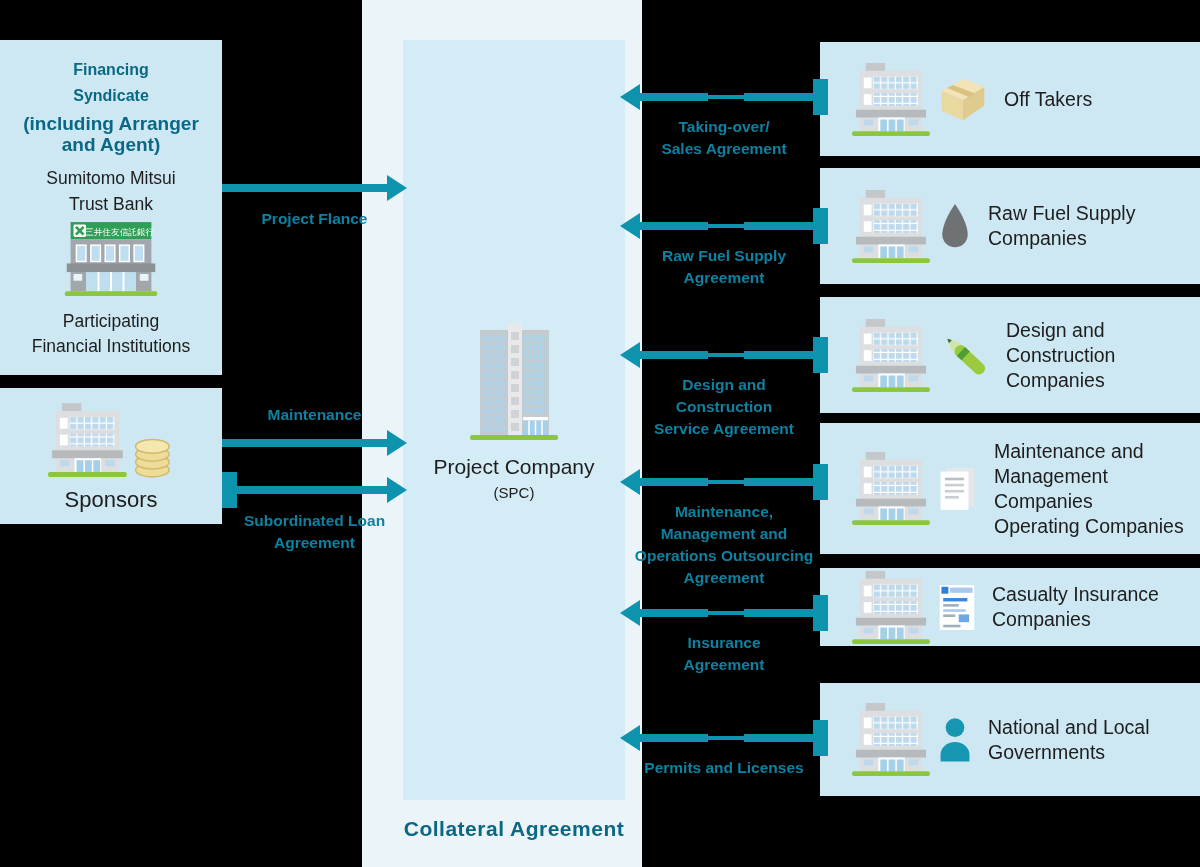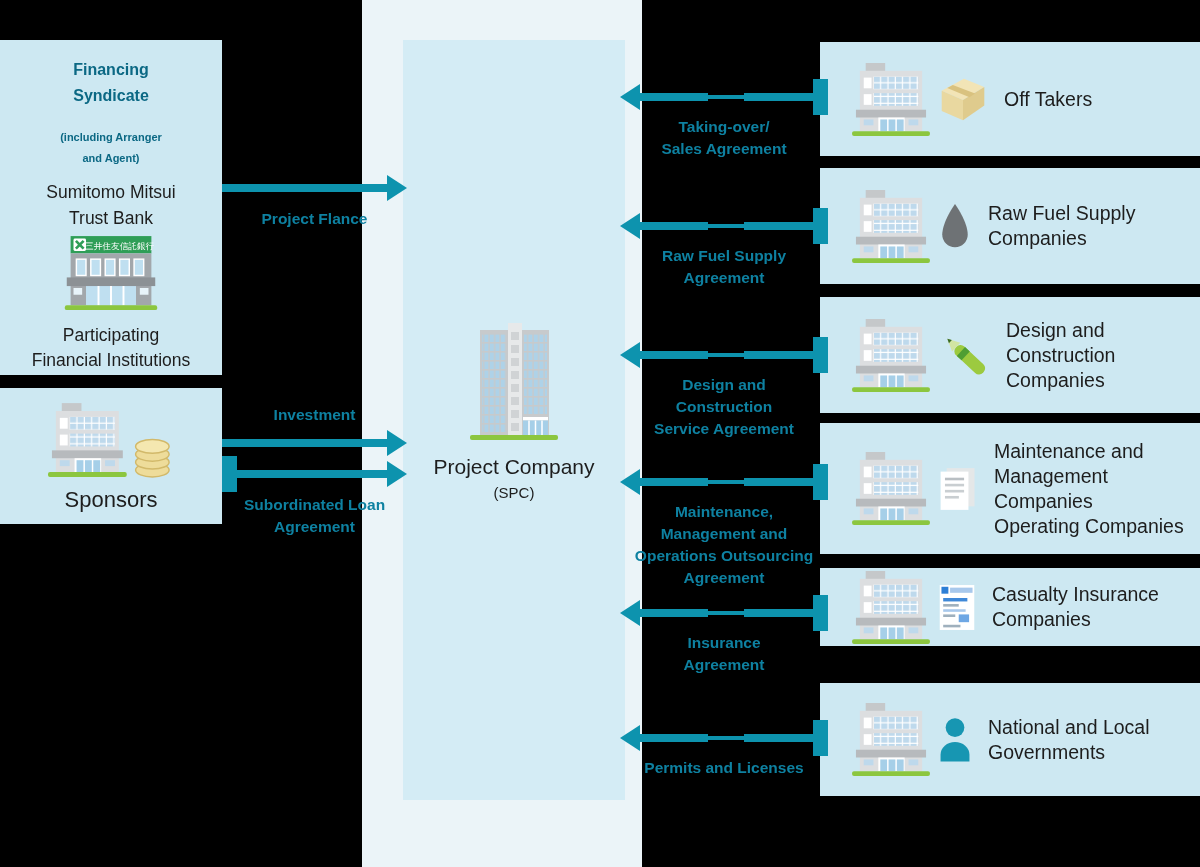--- a/index.html
+++ b/index.html
@@ -19,21 +19,21 @@
   .inner{position:absolute;left:403px;top:40px;width:222px;height:760px;background:var(--innerbg);
          display:flex;flex-direction:column;align-items:center;justify-content:center;padding-bottom:22px;box-sizing:border-box;}
   .pc-name{margin-top:14px;font-size:21px;color:var(--ink);}
   .pc-sub{margin-top:5px;font-size:15px;color:var(--ink);}
   .collateral{position:absolute;left:362px;top:817px;width:304px;text-align:center;
               font-size:21px;font-weight:bold;color:var(--heading);letter-spacing:.5px;}
 
   .panel{position:absolute;left:0;width:222px;background:var(--panel);box-sizing:border-box;text-align:center;}
   .fin{top:40px;height:335px;}
   .fin-title{margin-top:17px;font-size:16px;line-height:26px;font-weight:bold;color:var(--heading);white-space:pre-line;}
-  .fin-sub{margin-top:18px;font-size:11px;line-height:21px;font-weight:bold;color:var(--heading);white-space:pre-line;}
+  .fin-sub{margin-top:4px;font-size:19px;line-height:21px;font-weight:bold;color:var(--heading);white-space:pre-line;}
   .fin-bank{margin-top:10px;font-size:17.5px;line-height:26px;color:var(--ink);white-space:pre-line;}
   .bank-icon{margin-top:3px;}
   .fin-part{margin-top:2px;font-size:17.5px;line-height:25px;color:var(--ink);white-space:pre-line;}
   .spon{top:388px;height:136px;}
   .spon-icon{margin-top:15px;}
   .spon-label{margin-top:3px;font-size:22px;color:var(--ink);}
 
   .row{position:absolute;left:820px;width:380px;background:var(--panel);
        display:flex;align-items:center;padding-left:32px;box-sizing:border-box;}
   .acc{margin-left:8px;}
@@ -153,20 +153,21 @@
       <rect x="54" y="13" width="27" height="105" fill="#c7cacc"></rect>
       <rect x="56" y="16" width="23" height="81" fill="url(#p-vwin)"></rect>
       <rect x="55" y="100" width="25" height="3.5" fill="#ffffff"></rect>
       <rect x="55" y="103.5" width="25" height="14.5" fill="#a6cfe8"></rect>
       <path d="M61 103.5V118 M67.5 103.5V118 M74 103.5V118" stroke="#ffffff" stroke-width="1.5"></path>
     </svg>
     <div class="pc-name">Project Company</div>
     <div class="pc-sub">(SPC)</div>
   </div>
 
+  <div class="collateral">Collateral Agreement</div>
 
   <div class="row" style="top:42px;height:114px">
     <svg width="78" height="73" viewBox="0 0 80 75">
         <use href="#g-building"></use>
       </svg>
     <svg class="acc" width="50" height="50" viewBox="0 0 54 54">
       <polygon points="4,18 28,5 50,14 27,28" fill="#f2e4b6"></polygon>
       <polygon points="4,18 27,28 27,50 4,40" fill="#e9d8a0"></polygon>
       <polygon points="27,28 50,14 50,34 27,50" fill="#dfcb8d"></polygon>
       <polygon points="10,15 16,12 40,21 34,25" fill="#d9c27f"></polygon>
@@ -253,24 +254,24 @@
 
   <div class="lflow" style="top:175px">
     <span class="ashaft"></span>
     <span class="ahead-r"></span>
     <div class="llabel below">Project Flance</div>
   </div>
 
   <div class="lflow" style="top:430px">
     <span class="ashaft"></span>
     <span class="ahead-r"></span>
-    <div class="llabel above">Investment</div>
-  </div>
-
-  <div class="lflow" style="top:461px">
+    <div class="llabel above">Maintenance</div>
+  </div>
+
+  <div class="lflow" style="top:477px">
     <span class="ablock left"></span>
     <span class="ashaft l2"></span>
     <span class="ahead-r"></span>
     <div class="llabel below">Subordinated Loan
 Agreement</div>
   </div>
 
   <div class="rflow" style="top:84px">
     <span class="ahead"></span>
     <span class="ashaft"></span>

